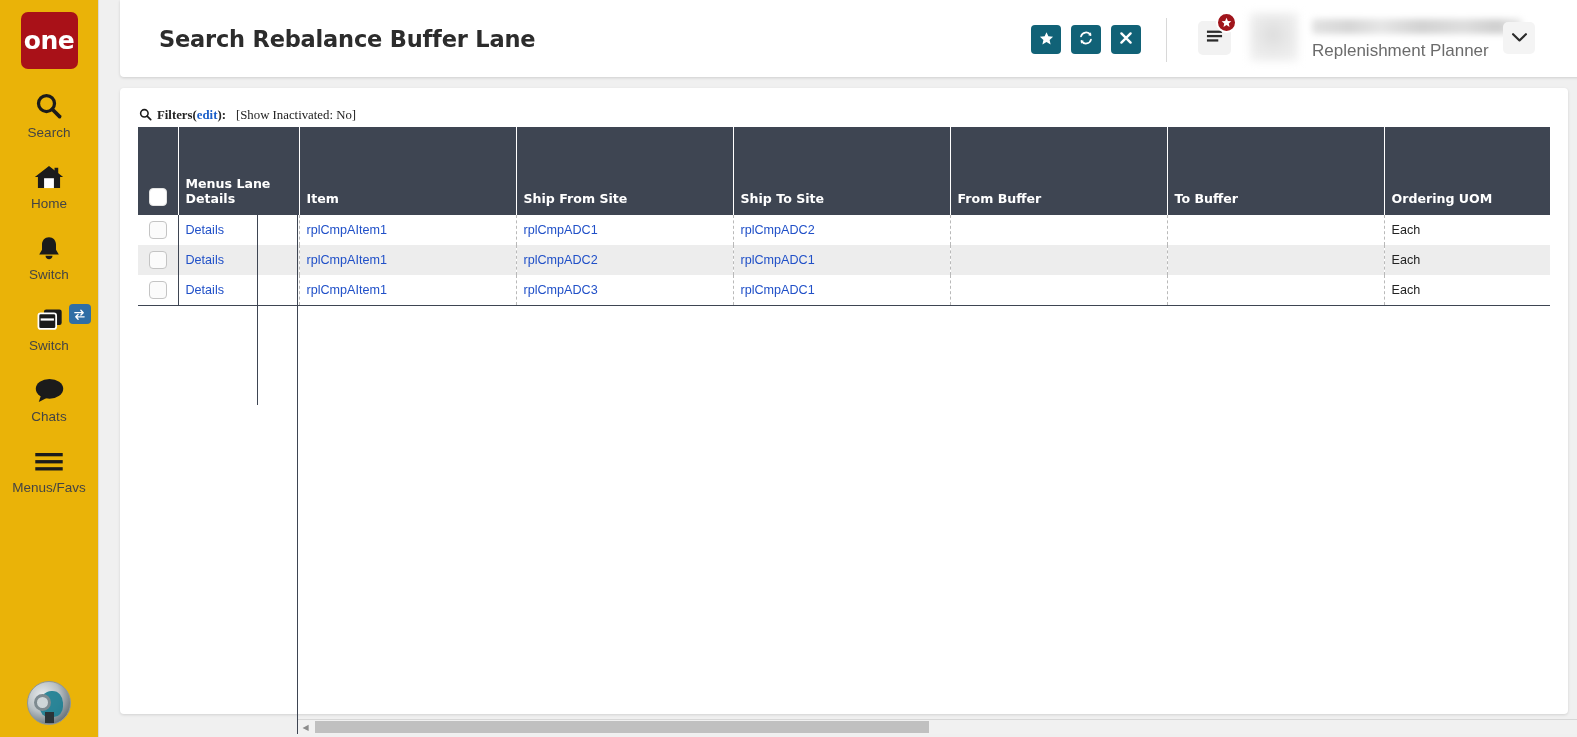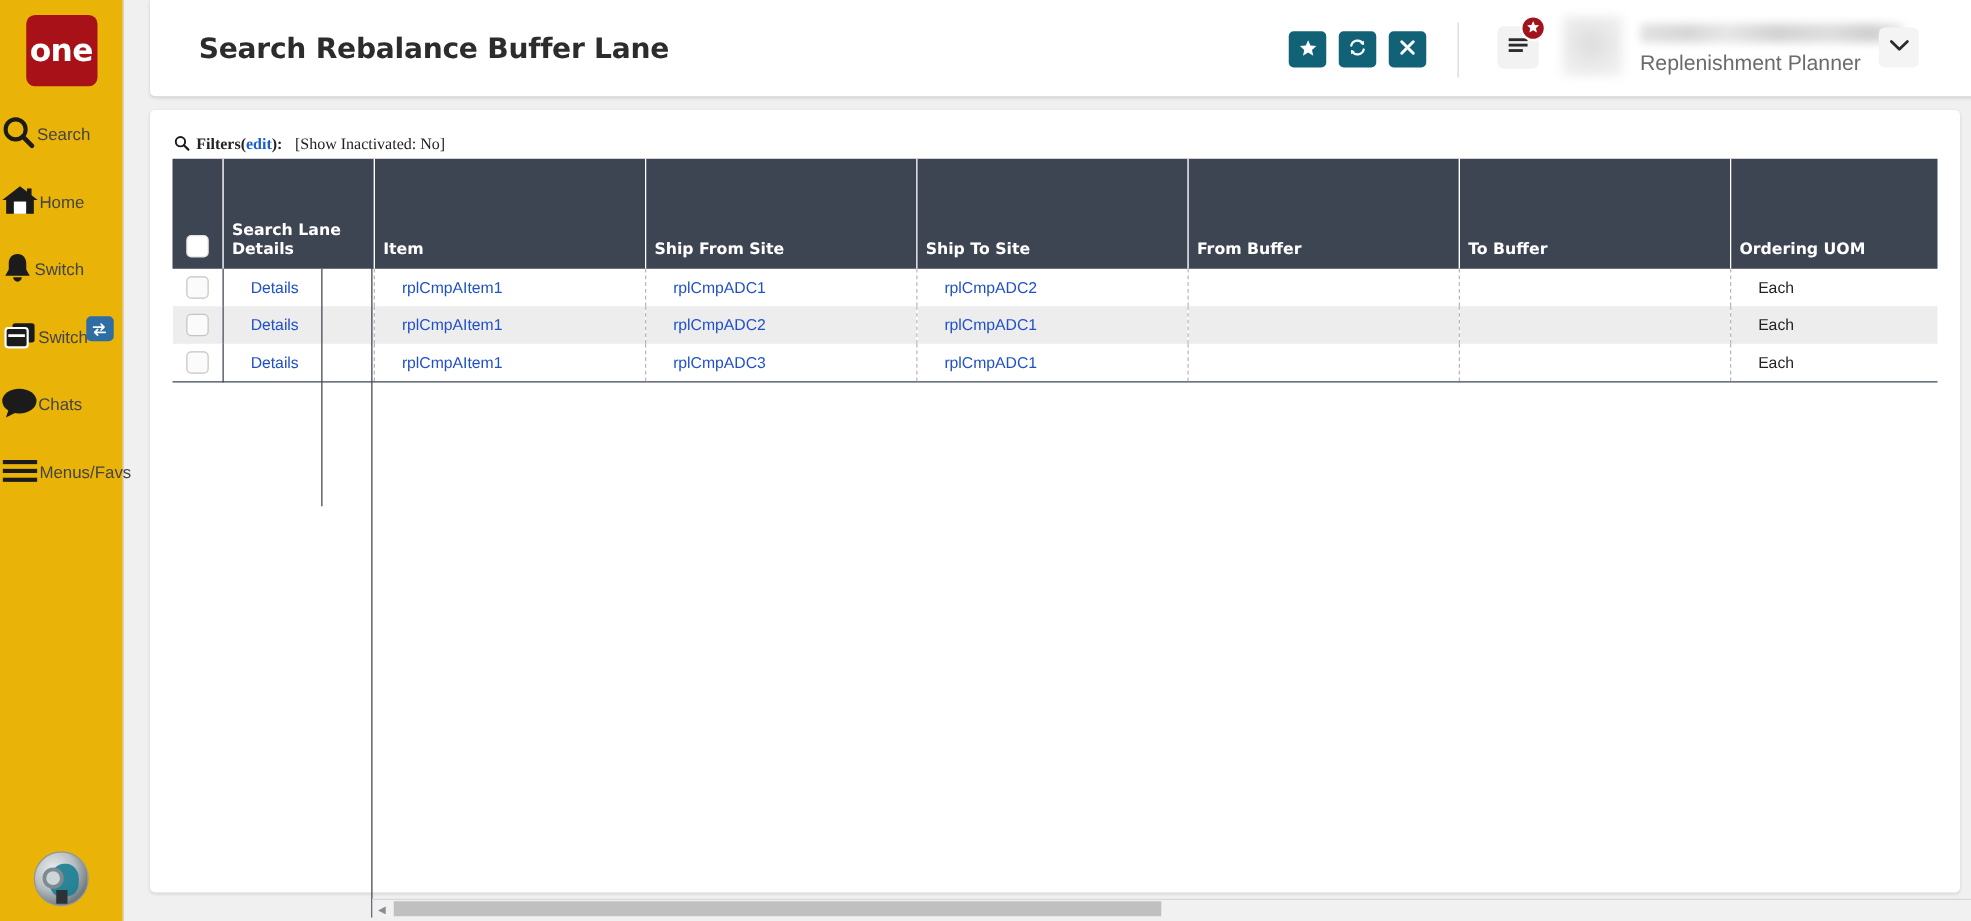--- a/index.html
+++ b/index.html
@@ -21,21 +21,21 @@
   }
   #brand-logo {
     width: 57px; height: 57px; margin-top: 12px;
     background: #a91118; border-radius: 7px;
     display: flex; align-items: center; justify-content: center;
     color: #fff; font-size: 25px; font-weight: 700; letter-spacing: -0.5px;
     font-family: "DejaVu Sans", sans-serif;
   }
   .nav-item {
     width: 99px; margin-top: 20px;
-    display: flex; align-items: center;
+    display: flex; flex-direction: column; align-items: center;
     cursor: pointer; position: relative;
   }
   .nav-icon { height: 34px; display: flex; align-items: center; justify-content: center; }
   .nav-icon svg { display: block; }
   .nav-label {
     font-size: 13.5px; color: #444; margin-top: 2px;
     font-family: "Liberation Sans", sans-serif;
   }
   .switch-badge {
     position: absolute; left: 69px; top: 2px;
@@ -158,21 +158,21 @@
     font-size: 12.6px; font-weight: 700;
     text-align: left; vertical-align: bottom;
     height: 88px; padding: 0 0 9px 7px;
     border-right: 1px solid #fff;
     font-family: "DejaVu Sans", sans-serif;
   }
   #grid thead th.cbcol { padding-left: 0; text-align: center; vertical-align: bottom; }
   #grid thead th:last-child { border-right: none; }
   #grid tbody td {
     height: 30px; font-size: 12.6px; color: #222;
-    padding: 0 0 0 22px;
+    padding: 0 0 0 7px;
     border-right: 1px dashed #b9b9b9;
     border-bottom: none; background: #fff;
     white-space: nowrap; overflow: hidden; margin-top: 17px;
   }
   #grid tbody td.cbcol { padding-left: 0; text-align: center; border-right: 1px solid #3e4552; }
   #grid tbody td:last-child { border-right: none; }
   #grid tbody tr.alt td { background: #ededed; }
   #grid tbody tr.alt td.cbcol { background: #ededed; }
   .cell-link { color: #2050c8; cursor: pointer; }
   #grid tbody tr:last-child td { border-bottom: 1px solid #3e4552; }
@@ -388,21 +388,21 @@
             <col style="width:217px">
             <col style="width:217px">
           <col style="width:217px">
             <col style="width:166px">
         </colgroup>
         <thead>
           <tr>
             <th class="cbcol">
               <span class="chk hdr"></span>
             </th>
-            <th>Search Lane Details</th>
+            <th>Menus Lane Details</th>
             <th>Item</th>
             <th>Ship From Site</th>
             <th>Ship To Site</th>
             <th>From Buffer</th>
             <th>To Buffer</th>
             <th>Ordering UOM</th>
           </tr>
         </thead>
         <tbody>
           <tr>

